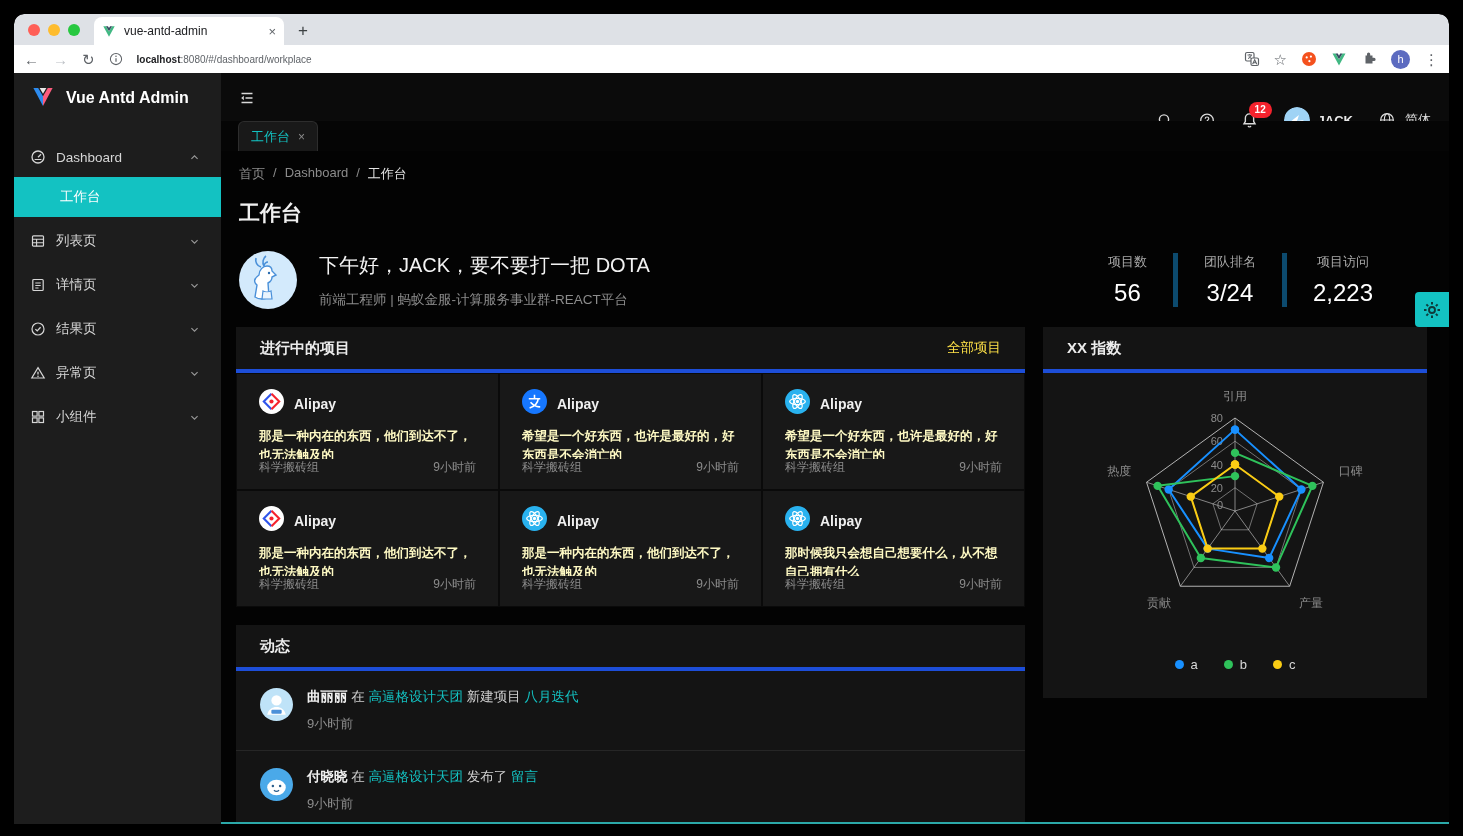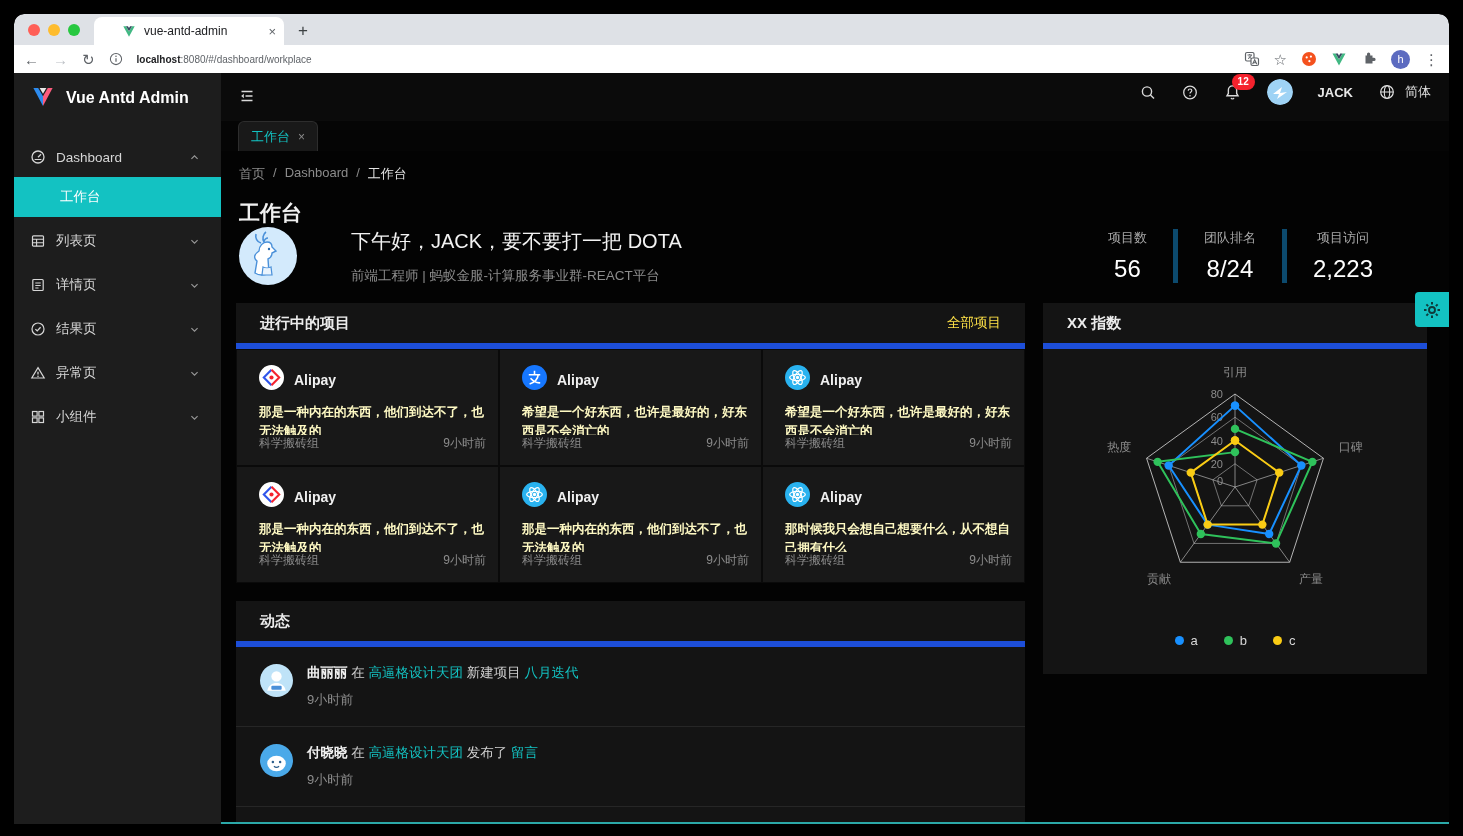--- a/index.html
+++ b/index.html
@@ -4,21 +4,21 @@
 <style>
   * { margin:0; padding:0; box-sizing:border-box; }
   html,body { width:1463px; height:836px; background:#000; font-family:"Liberation Sans","DejaVu Sans",sans-serif; overflow:hidden; }
   .frame { position:absolute; left:14px; top:14px; width:1435px; height:810px; background:#000; border-radius:10px 10px 0 0; overflow:hidden; }
 
   
   .tabstrip { height:31px; background:#dee1e6; display:flex; align-items:flex-end; border-radius:10px 10px 0 0; }
   .traffic { display:flex; gap:8px; padding:0 14px 9px 14px; align-items:center; }
   .dot { width:12px; height:12px; border-radius:50%; }
   .dot.r{background:#ff5f57}.dot.y{background:#febc2e}.dot.g{background:#28c840}
-  .btab { width:190px; height:28px; background:#fff; border-radius:8px 8px 0 0; display:flex; align-items:center; padding:0 8px 0 28px; gap:8px; }
+  .btab { width:190px; height:28px; background:#fff; border-radius:8px 8px 0 0; display:flex; align-items:center; padding:0 8px 0 8px; gap:8px; }
   .btab .title { font-size:12px; color:#202124; flex:1; white-space:nowrap; overflow:hidden; }
   .btab .x { color:#5f6368; font-size:13px; cursor:pointer; }
   .newtab { color:#3c4043; font-size:17px; padding:0 14px 4px 14px; }
   .toolbar { height:28px; background:#fff; display:flex; align-items:center; padding:0 10px; gap:14px; }
   .nav { color:#5f6368; font-size:15px; line-height:1; }
   .nav.dis { color:#bdc1c6; }
   .urltext { font-size:10px; color:#5f6368; flex:1; display:flex; align-items:center; gap:8px; }
   .urltext b { color:#202124; font-weight:700; }
   .chrome-ic { display:inline-flex; align-items:center; }
   .avatar-h { width:19px; height:19px; border-radius:50%; background:#5c6bc0; color:#fff; font-size:11px; display:flex; align-items:center; justify-content:center; }
@@ -30,56 +30,56 @@
   .logo-title { color:#fff; font-size:16px; font-weight:700; white-space:nowrap; }
   .menu-item { display:flex; align-items:center; gap:10px; height:40px; padding:0 16px; color:#d6d6d6; font-size:13.5px; cursor:pointer; }
   .menu-item .grow { flex:1; }
   .submenu { background:#151515; }
   .submenu .menu-item { padding-left:46px; }
   .submenu .menu-item.active { background:#13c2c2; color:#fff; }
   .menu-item + .menu-item, .menu-block { margin-top:4px; }
   .mi-icon { display:inline-flex; width:16px; }
 
   .main { flex:1; display:flex; flex-direction:column; min-width:0; }
-  .appheader { height:48px; background:#0b0b0b; display:flex; align-items:flex-end; padding:16px 18px; color:#d9d9d9; }
+  .appheader { height:48px; background:#0b0b0b; display:flex; align-items:flex-start; padding:16px 18px; color:#d9d9d9;flex-direction:column; }
   .hdr-right { margin-left:auto; display:flex; align-items:center; gap:26px; }
-  .hdr-user { display:flex; align-items:center; gap:25px; color:#e8e8e8; font-size:13px; font-weight:600; }
+  .hdr-user { display:flex; align-items:center; gap:8px; color:#e8e8e8; font-size:13px; font-weight:600; }
   .bell-wrap { position:relative; display:inline-flex; }
   .badge { position:absolute; top:-10px; left:8px; background:#f5222d; color:#fff; font-size:10px; line-height:1; padding:3px 6px; border-radius:9px; font-weight:600; }
   .lang { display:flex; align-items:center; gap:10px; color:#e0e0e0; font-size:13px; }
   .jack-av { width:26px; height:26px; border-radius:50%; }
 
   .tabbar { height:42px; background:#050505; display:flex; align-items:flex-end; padding-left:17px; }
   .pagetab { height:30px; background:#191919; border:1px solid #2d2d2d; border-bottom:none; border-radius:6px 6px 0 0; display:flex; align-items:center; gap:8px; padding:0 12px; font-size:13px; color:#13c2c2; }
   .pagetab .x { color:#8c8c8c; font-size:12px; }
 
   .pagehead { padding:14px 26px 16px 18px; }
   .crumb { font-size:13px; color:#8c8c8c; display:flex; gap:8px; }
   .crumb .cur { color:#e3e3e3; }
   .page-title { margin-top:16px; font-size:21px; font-weight:600; color:#f0f0f0; }
-  .welcome { margin-top:0; display:flex; align-items:center;gap:32px; }
+  .welcome { margin-top:24px; display:flex; align-items:center; }
   .welcome-txt { margin-left:22px; }
   .greet { font-size:20px; color:#f2f2f2; }
   .sub { margin-top:12px; font-size:13.5px; color:#8c8c8c; }
   .stats { margin-left:auto; display:flex; align-items:center; padding-right:24px; }
   .stat { text-align:center; padding:0 26px; }
   .stat + .stat { border-left:5px solid #0c4a6e; }
   .stat .lb { font-size:13px; color:#a9a9a9; }
   .stat .vl { margin-top:8px; font-size:24px; color:#fff; }
 
   .content { display:flex; gap:18px; padding:2px 22px 0 15px; align-items:flex-start; }
   .col-l { width:789px; flex:none; }
   .col-r { flex:1; min-width:0; }
   .card { background:#141414; margin-bottom:18px; }
-  .card-hd { height:46px; display:flex; align-items:center; padding:0 24px; border-bottom:6px solid #1d4ed8; }
+  .card-hd { height:46px; display:flex; align-items:center; padding:0 24px; border-bottom:4px solid #1d4ed8; }
   .card-hd .t { color:#ececec; font-size:15px; font-weight:600; }
   .card-hd .link { margin-left:auto; color:#fde047; font-size:13.5px; cursor:pointer; }
 
   .proj-grid { display:grid; grid-template-columns:1fr 1fr 1fr; }
-  .proj-cell { background:#181818; border:1px solid #0a0a0a; padding:15px 12px 13px 22px; height:117px; display:flex; flex-direction:column; cursor:pointer; }
+  .proj-cell { background:#181818; border:1px solid #0a0a0a; padding:15px 22px 13px 22px; height:117px; display:flex; flex-direction:column; cursor:pointer; }
   .proj-top { display:flex; align-items:center; gap:10px; }
   .proj-name { color:#f0f0f0; font-size:14px; font-weight:600; }
   .proj-desc { margin-top:9px; font-size:12.5px; line-height:1.55; color:#fef9c3; height:40px; overflow:hidden;font-weight:bold; }
   .proj-ft { margin-top:auto; display:flex; font-size:12px; color:#8c8c8c; }
   .proj-ft .tm { margin-left:auto; }
 
   .act-item { display:flex; gap:14px; padding:17px 24px; border-bottom:1px solid #262626; }
   .act-item:last-child { border-bottom:none; }
   .act-line { font-size:13.5px; color:#d0d0d0; }
   .act-line .nm { color:#f0f0f0; font-weight:600; }
@@ -366,21 +366,21 @@
             <div class="greet">下午好，JACK，要不要打一把 DOTA</div>
             <div class="sub">前端工程师 | 蚂蚁金服-计算服务事业群-REACT平台</div>
           </div>
           <div class="stats">
             <div class="stat">
               <div class="lb">项目数</div>
               <div class="vl">56</div>
             </div>
             <div class="stat">
               <div class="lb">团队排名</div>
-              <div class="vl">8/24</div>
+              <div class="vl">3/24</div>
             </div>
             <div class="stat">
               <div class="lb">项目访问</div>
               <div class="vl">2,223</div>
             </div>
           </div>
         </div>
       </div>
 
       <div class="content">

